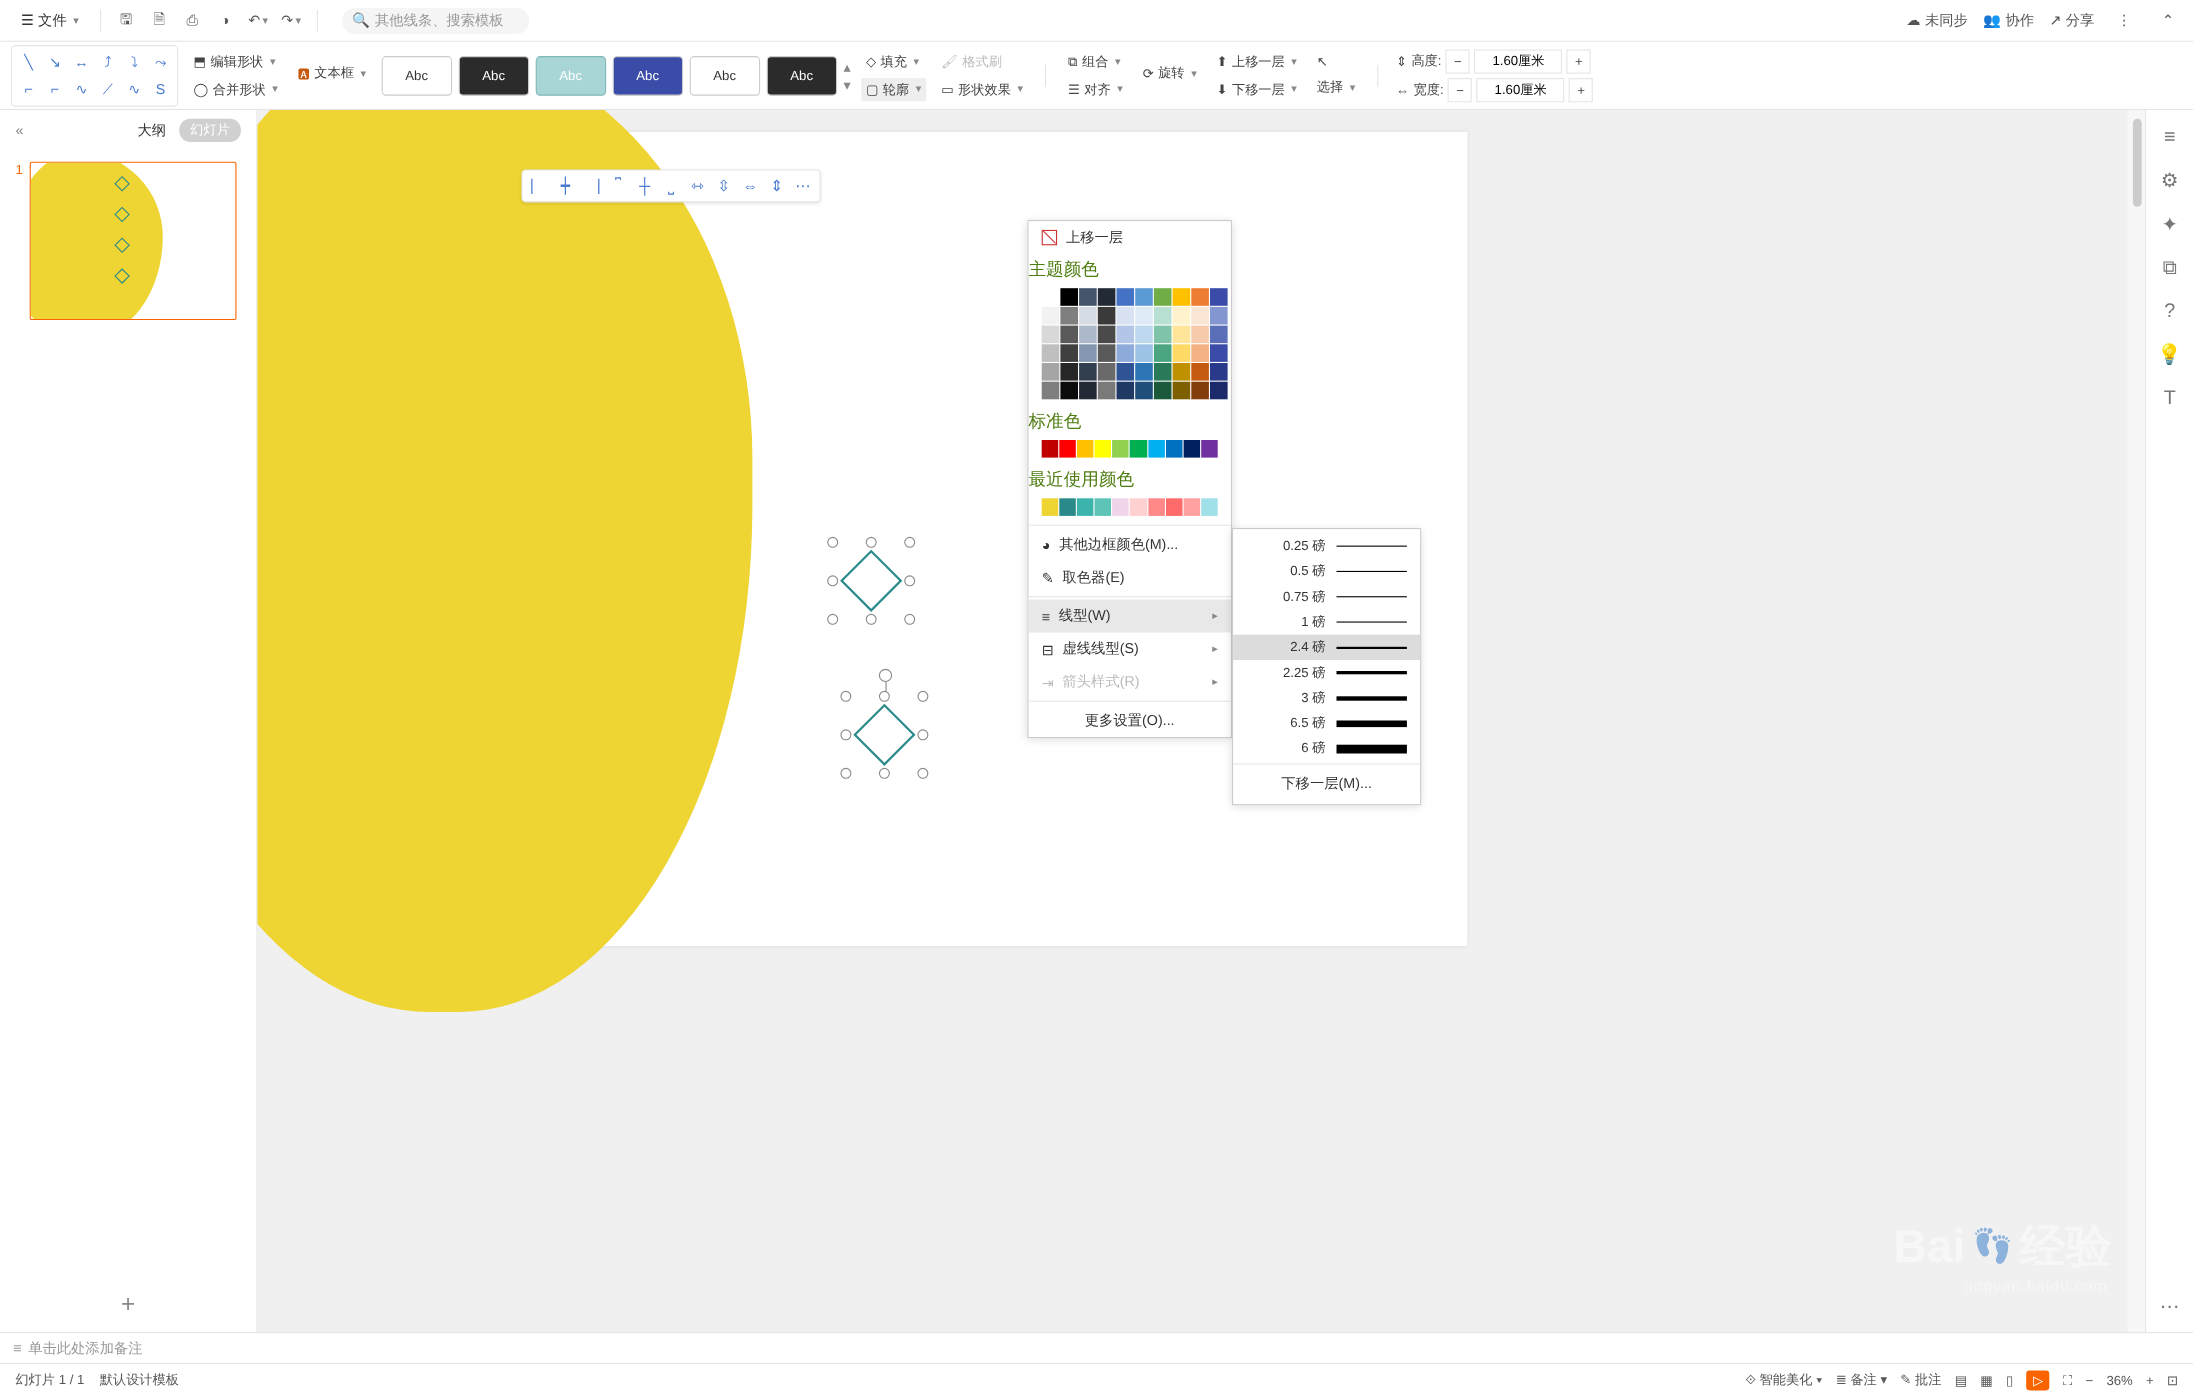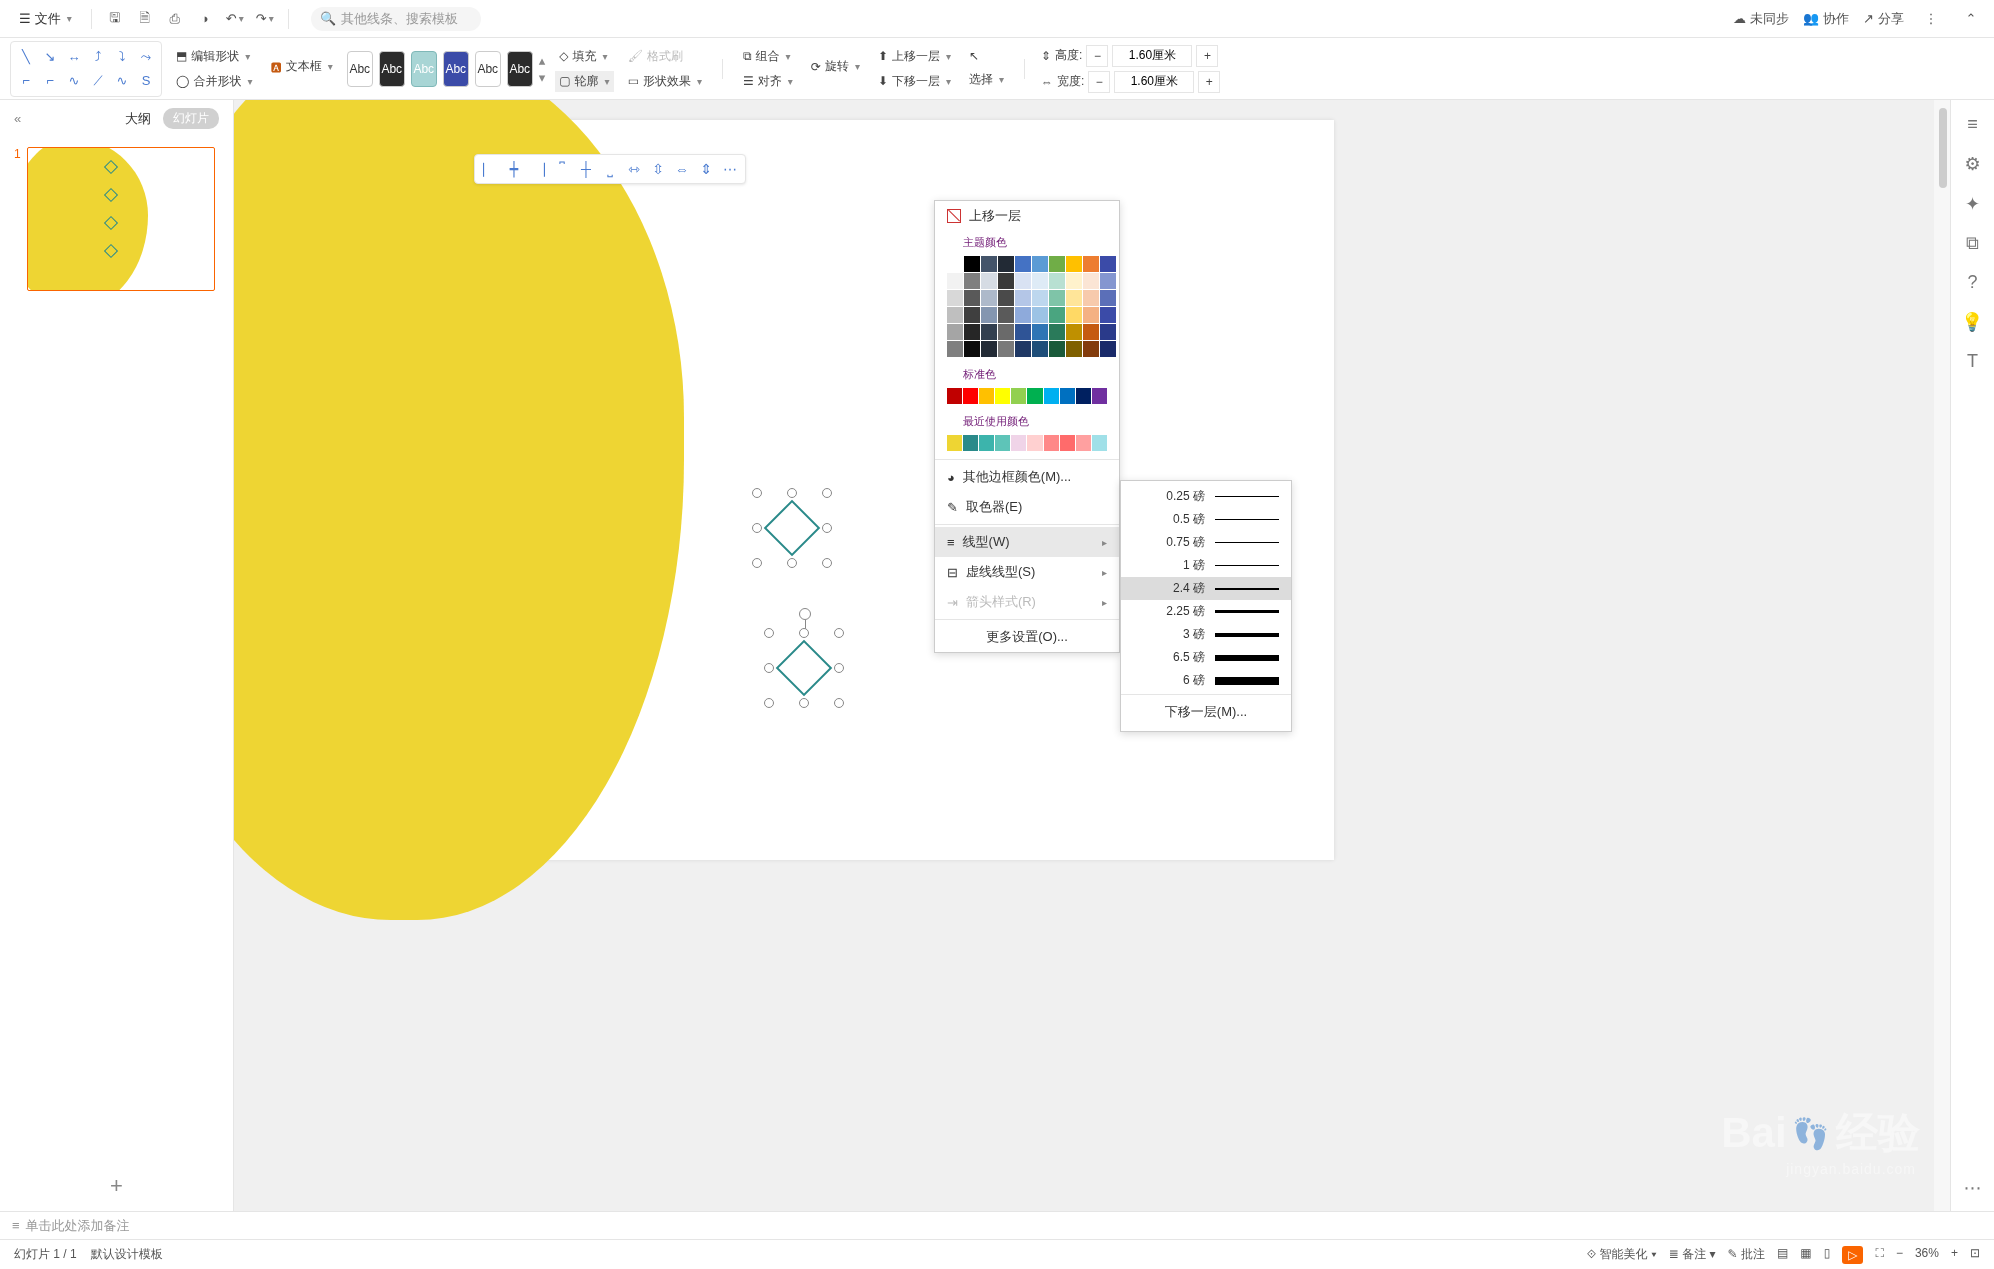--- a/index.html
+++ b/index.html
@@ -18,21 +18,21 @@
   .search{display:flex;align-items:center;gap:4px;background:#f5f5f5;border-radius:14px;padding:3px 10px;color:#999;margin-left:12px;width:170px;}
   .top-right{margin-left:auto;display:flex;align-items:center;gap:14px;color:#555;}
   .top-right .item{display:flex;align-items:center;gap:4px;cursor:pointer;}
   
   .ribbon{display:flex;align-items:center;height:62px;border-bottom:1px solid var(--border);padding:0 10px;gap:10px;}
   .lines-grid{display:grid;grid-template-columns:repeat(6,22px);grid-template-rows:22px 22px;gap:2px;border:1px solid var(--border);border-radius:4px;padding:4px;}
   .lines-grid div{display:flex;align-items:center;justify-content:center;color:#4a7bd0;}
   .rb-col{display:flex;flex-direction:column;gap:4px;font-size:12px;color:#444;}
   .rb-item{display:flex;align-items:center;gap:4px;cursor:pointer;padding:2px 4px;}
   .style-row{display:flex;gap:6px;align-items:center;}
-  .style-box{width:26px;height:36px;border:1px solid #ccc;border-radius:4px;display:flex;align-items:center;justify-content:center;font-size:12px;cursor:pointer;}
+  .style-box{width:64px;height:36px;border:1px solid #ccc;border-radius:4px;display:flex;align-items:center;justify-content:center;font-size:12px;cursor:pointer;}
   .sb1{background:#fff;color:#333;}
   .sb2{background:#2b2b2b;color:#fff;}
   .sb3{background:#a8d5d5;color:#fff;border-color:#7fb8b8;}
   .sb4{background:#3b4ba8;color:#fff;}
   .sb5{background:#fff;color:#333;}
   .sb6{background:#2b2b2b;color:#fff;}
   .drop{font-size:10px;color:#888;margin-left:2px;}
   .size-row{display:flex;align-items:center;gap:4px;font-size:12px;}
   .size-input{width:80px;height:22px;border:1px solid var(--border);text-align:center;font-size:12px;}
   .spin{width:22px;height:22px;border:1px solid var(--border);display:flex;align-items:center;justify-content:center;cursor:pointer;}
@@ -64,33 +64,33 @@
   .right-rail{width:44px;border-left:1px solid var(--border);display:flex;flex-direction:column;align-items:center;gap:18px;padding-top:14px;color:#777;}
   .right-rail div{cursor:pointer;font-size:18px;}
   
   .menu{position:absolute;background:#fff;border:1px solid #ccc;box-shadow:0 2px 8px rgba(0,0,0,.15);font-size:13px;z-index:100;}
   .outline-menu{left:700px;top:100px;width:186px;}
   .menu-row{display:flex;align-items:center;gap:8px;padding:6px 12px;cursor:pointer;}
   .menu-row.hovered{background:#e8e8e8;}
   .menu-row .arrow{margin-left:auto;color:#888;font-size:10px;}
   .menu-row.disabled{color:#bbb;}
   .menu-sep{height:1px;background:var(--border);margin:2px 0;}
-  .menu-label{padding:4px 28px;color:#701a75;font-size:11px;}
+  .menu-label{padding:4px 0;color:#4d7c0f;font-size:16px;}
   .swatch-grid{display:grid;grid-template-columns:repeat(10,16px);gap:1px;padding:2px 12px 6px;}
   .swatch-grid div{width:16px;height:16px;cursor:pointer;}
   .swatch-row{display:flex;gap:1px;padding:2px 12px 6px;}
   .swatch-row div{width:16px;height:16px;cursor:pointer;}
   .submenu{left:886px;top:380px;width:172px;padding:4px 0;}
   .weight-row{display:flex;align-items:center;justify-content:flex-end;gap:10px;padding:3px 12px;cursor:pointer;}
   .weight-row.sel{background:var(--sel);}
   .weight-row .lbl{width:54px;text-align:right;font-size:12px;}
   .weight-row .line{width:64px;background:#000;}
   .notes{height:28px;border-top:1px solid var(--border);display:flex;align-items:center;padding:0 12px;color:#999;gap:6px;}
   .status{height:30px;border-top:1px solid var(--border);display:flex;align-items:center;padding:0 14px;font-size:12px;color:#555;gap:14px;}
-  .status .right{margin-left:auto;display:flex;gap:12px;}
+  .status .right{margin-left:auto;display:flex;align-items:center;gap:12px;}
   .watermark{position:absolute;right:30px;bottom:50px;font-size:42px;font-weight:700;color:rgba(255,255,255,.45);pointer-events:none;display:flex;align-items:center;gap:6px;}
   .watermark .sub{position:absolute;right:4px;bottom:-16px;font-size:14px;font-weight:400;letter-spacing:1px;}
   .no-border-icon{width:14px;height:14px;border:1px solid #c33;position:relative;}
   .no-border-icon::after{content:'';position:absolute;left:-2px;top:5px;width:16px;height:1px;background:#c33;transform:rotate(45deg);}
 </style>
 </head>
 <body>
 
 <div class="app">
 

